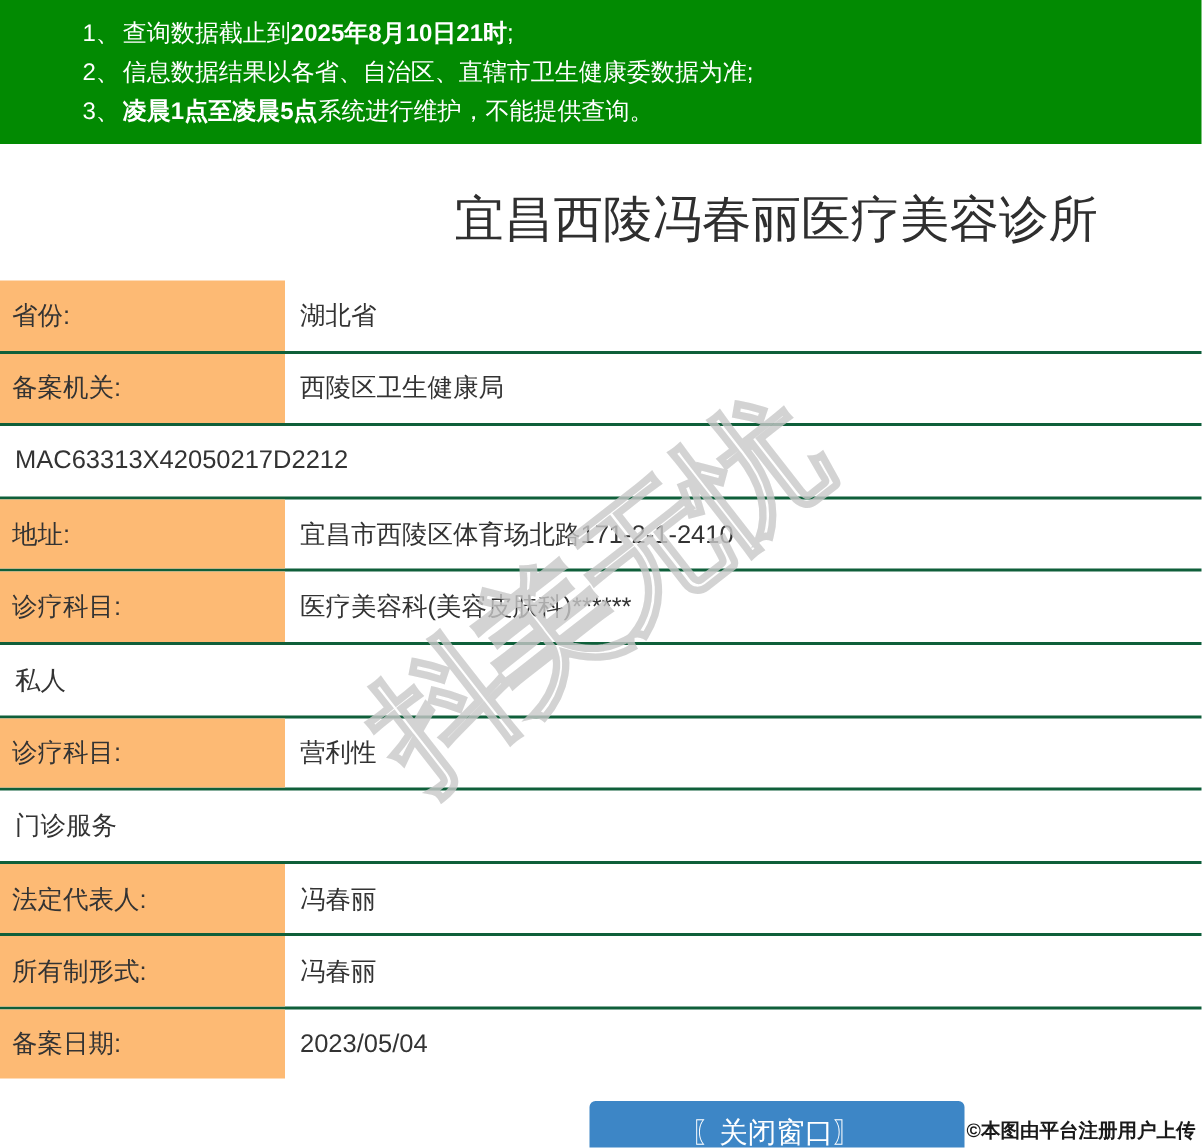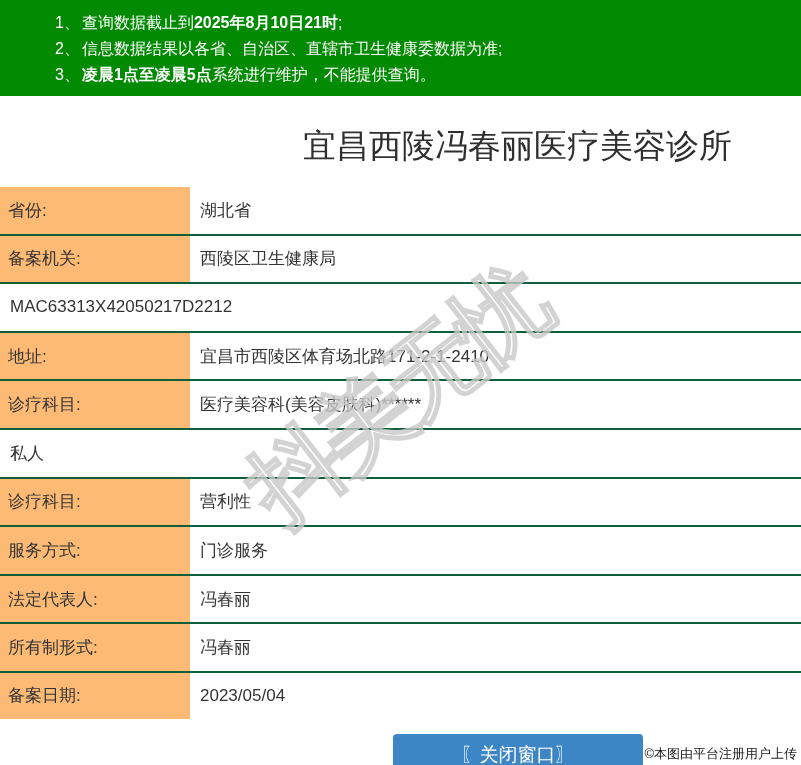--- a/index.html
+++ b/index.html
@@ -33,21 +33,21 @@
                border-radius:4px; cursor:pointer; font-family:"Liberation Sans", sans-serif; }
 
   
   .watermark { position:absolute; left:225px; top:335px; z-index:5; white-space:nowrap;
                font-size:92px; font-weight:700; letter-spacing:-6px; color:transparent;
                -webkit-text-stroke:2px #c9c9c9; opacity:0.8; transform:rotate(-38deg);
                pointer-events:none; }
 
   
   .attribution { position:absolute; right:4px; bottom:2px; z-index:10; font-size:13px;
-                 font-weight:400; color:#1a1a1a; white-space:nowrap;
+                 font-weight:700; color:#1a1a1a; white-space:nowrap;
                  text-shadow:-1px -1px 0 #fff, 1px -1px 0 #fff, -1px 1px 0 #fff,
                              1px 1px 0 #fff, 0 1px 0 #fff, 0 -1px 0 #fff,
                              1px 0 0 #fff, -1px 0 0 #fff; }
 </style>
 </head>
 <body>
 
 <div class="page">
 
   <div class="notice-bar">
@@ -79,21 +79,20 @@
       <div class="cell-value">医疗美容科(美容皮肤科)******</div>
     </div>
     <div class="row">
       <div class="cell-value">私人</div>
     </div>
     <div class="row">
       <div class="cell-label">诊疗科目:</div>
       <div class="cell-value">营利性</div>
     </div>
     <div class="row">
-      <div class="cell-label">服务方式:</div>
       <div class="cell-value">门诊服务</div>
     </div>
     <div class="row">
       <div class="cell-label">法定代表人:</div>
       <div class="cell-value">冯春丽</div>
     </div>
     <div class="row">
       <div class="cell-label">所有制形式:</div>
       <div class="cell-value">冯春丽</div>
     </div>

